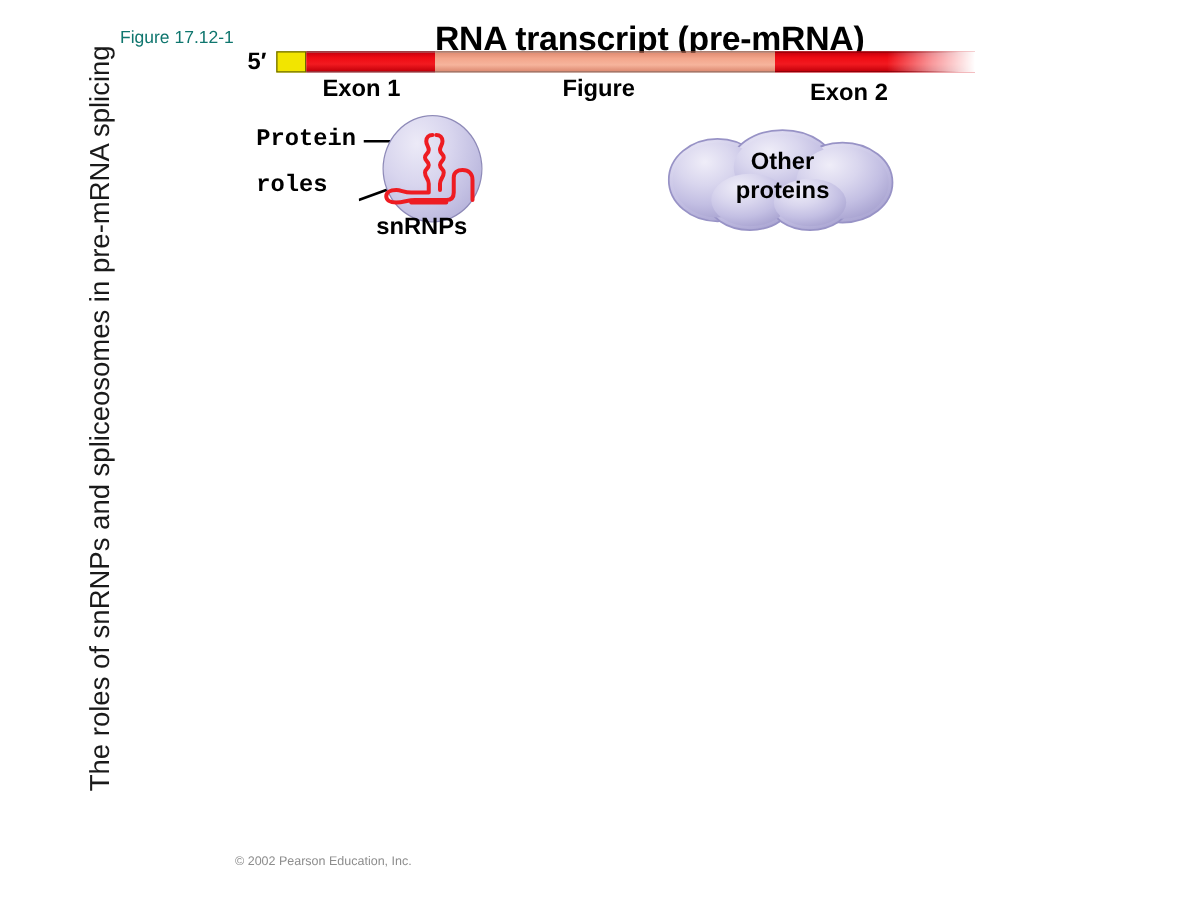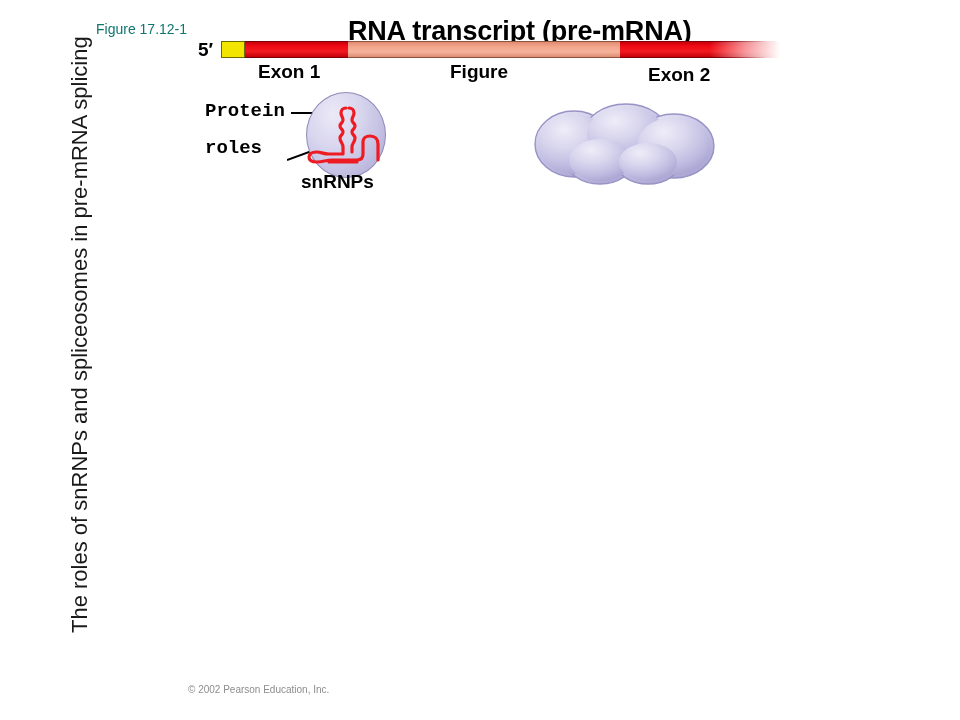--- a/index.html
+++ b/index.html
@@ -332,15 +332,17 @@
       <ellipse cx="114" cy="64" rx="32" ry="22"></ellipse>
     </g>
     <g fill="url(#blobGrad)" stroke="none">
       <ellipse cx="40" cy="46" rx="36" ry="30"></ellipse>
       <ellipse cx="92" cy="36" rx="39" ry="27"></ellipse>
       <ellipse cx="140" cy="48" rx="37" ry="29"></ellipse>
       <ellipse cx="66" cy="62" rx="31" ry="21"></ellipse>
       <ellipse cx="114" cy="64" rx="29" ry="19"></ellipse>
     </g>
   </svg>
+  <div id="other-proteins-label">Other
+proteins</div>
 </div>
 
 <div id="copyright">© 2002 Pearson Education, Inc.</div>
 
 </body></html>

